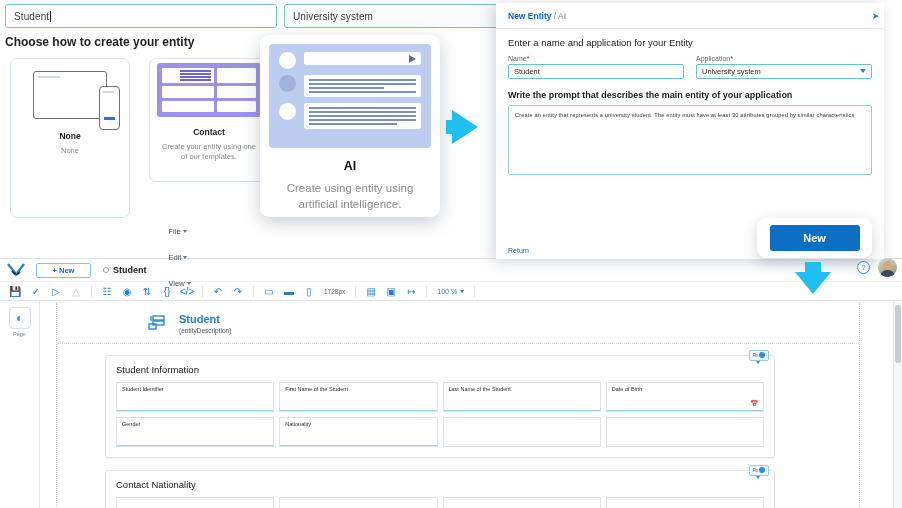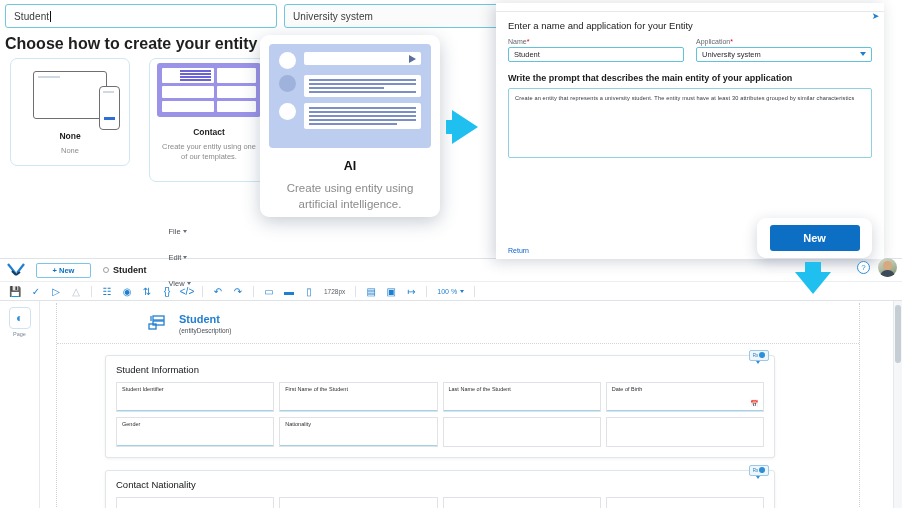--- a/index.html
+++ b/index.html
@@ -22,29 +22,29 @@
     padding:0 8px; line-height:23px; letter-spacing:.1px;
   }
   .bg-input.name { left:5px; top:4px; width:272px; background:#ffffff;}
   .bg-input.app  { left:284px; top:4px; width:330px; }
   .caret {
     display:inline-block; width:1px; height:11px; background:#111;
     vertical-align:-2px; margin-left:1px;
   }
   .choose-title {
     position:absolute; left:5px; top:35px;
-    font-size:16px; font-weight:bold; color:#1f1f1f;
+    font-size:12px; font-weight:bold; color:#1f1f1f;
   }
 
   
   .card {
     position:absolute; background:#ffffff; border:1px solid #cfe7f2;
     border-radius:7px; overflow:hidden;
   }
-  .card.none { left:10px; top:58px; width:120px; height:108px; }
+  .card.none { left:10px; top:58px; width:120px; height:160px; }
   .card.tmpl { left:149px; top:58px; width:120px; height:124px; }
   .card-art { width:100%; height:62px; padding:6px 8px 0; }
   .card-label {
     text-align:center; font-size:8.5px; font-weight:bold; color:#1e1e1e;
     margin-top:10px;
   }
   .card-desc {
     text-align:center; font-size:7.5px; color:#8b8b8b; line-height:1.35;
     margin-top:5px; padding:0 8px;
   }
@@ -406,20 +406,23 @@
       <div class="ai-title">AI</div>
       <div class="ai-desc">Create using entity using artificial intelligence.</div>
     </div>
 
     <div class="arrow-right-tail"></div>
     <div class="arrow-right"></div>
   </div>
 
   <div class="dialog">
     <div class="dlg-collapse">➤</div>
+    <div class="dlg-breadcrumb">
+      <b>New Entity</b><span> / AI</span>
+    </div>
     <div class="dlg-rule"></div>
     <div class="dlg-h">Enter a name and application for your Entity</div>
 
     <div class="dlg-fields">
       <div class="dlg-field">
         <div class="dlg-lbl">
           <span>Name</span><i>*</i>
         </div>
         <div class="dlg-in">
           <span>Student</span>

